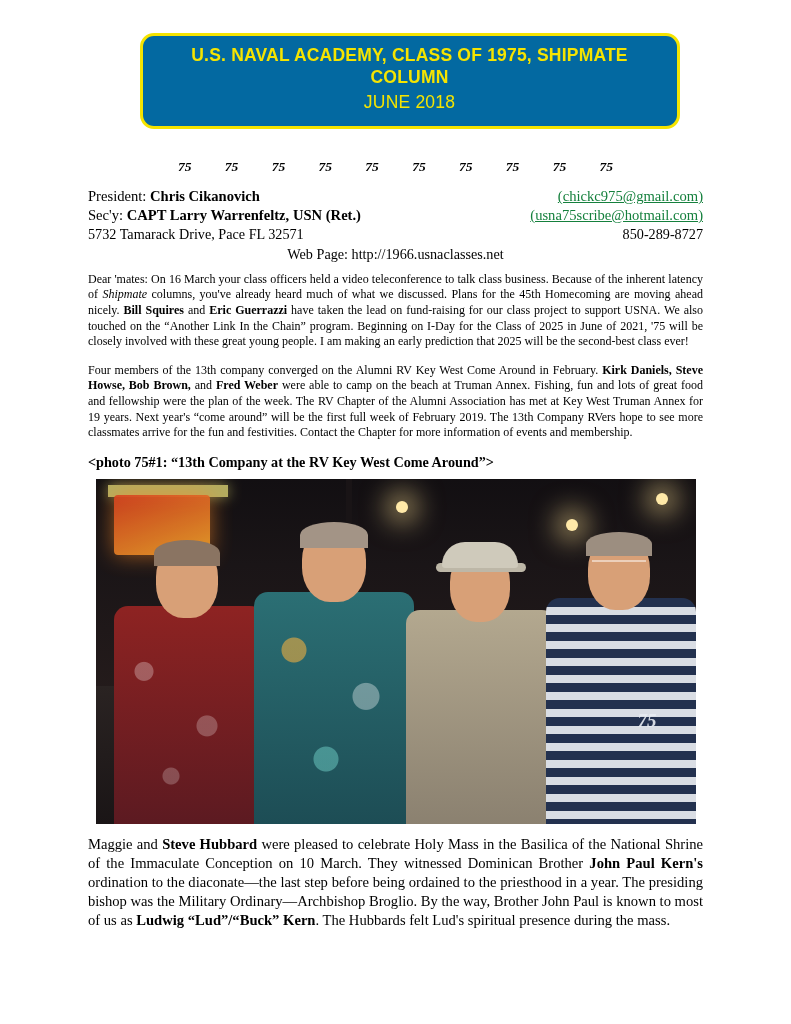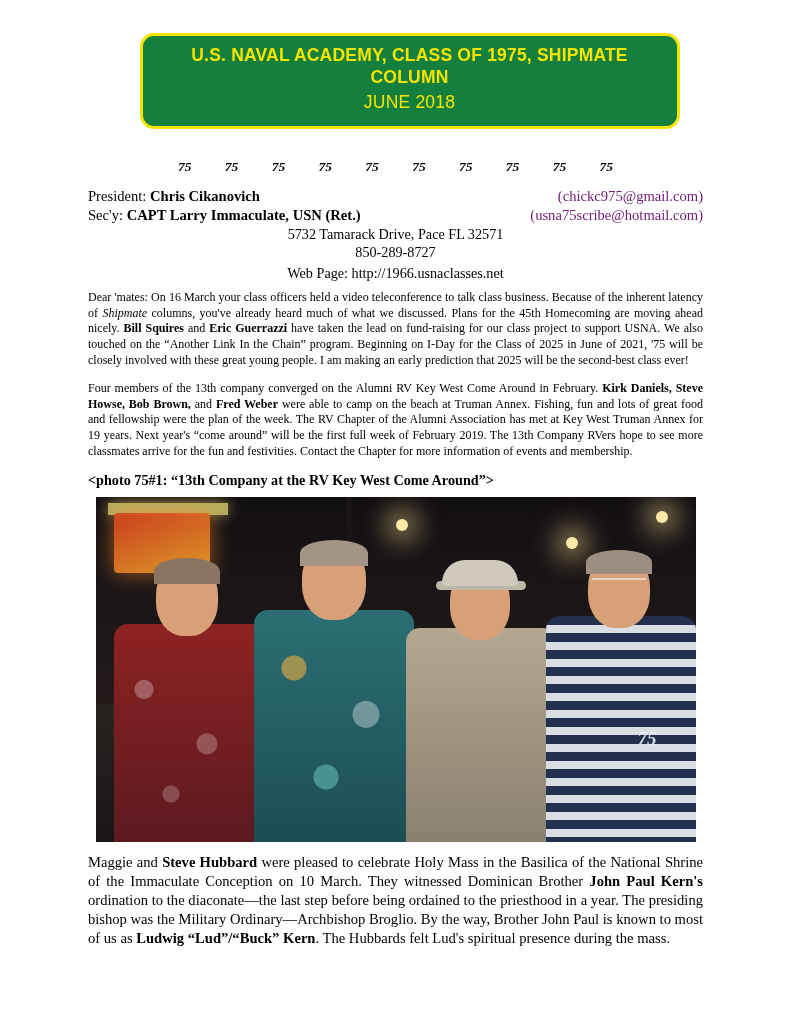--- a/index.html
+++ b/index.html
@@ -24,21 +24,21 @@
   }
 
   
   .banner-wrap {
     margin-top: 33px;
     display: flex;
     justify-content: center;
   }
   .banner {
     width: 540px;
-    background: #15803d;
+    background: #0369a1;
     border: 3px solid #f5e400;
     border-radius: 14px;
     padding: 9px 10px 11px 10px;
     text-align: center;
     box-sizing: border-box;
     margin-left: 28px;
   }
   .banner-line1 {
     color: #f5e400;
     font-family: "Liberation Sans", sans-serif;
@@ -78,26 +78,26 @@
     line-height: 1.30;
   }
   .off-row {
     display: flex;
     justify-content: space-between;
     align-items: center;
   }
   .off-left { white-space: nowrap; }
   .off-left b { font-weight: bold; }
   .off-right {
-    color: #701a75;
+    color: #15803d;
     white-space: nowrap;
+    text-decoration: underline;
   }
   .off-row.addr {
     font-size: 14.2px;
-    flex-direction: column;
   }
   .webpage {
     margin-top: 2px;
     text-align: center;
     font-size: 14.2px;
   }
 
   
   .body-text {
     margin-top: 8px;
@@ -300,21 +300,21 @@
     <div class="off-row">
       <div class="off-left">
         <span>President:</span>
         <b>Chris Cikanovich</b>
       </div>
       <div class="off-right">(chickc975@gmail.com)</div>
     </div>
     <div class="off-row">
       <div class="off-left">
         <span>Sec'y:</span>
-        <b>CAPT Larry Immaculate, USN (Ret.)</b>
+        <b>CAPT Larry Warrenfeltz, USN (Ret.)</b>
       </div>
       <div class="off-right">(usna75scribe@hotmail.com)</div>
     </div>
     <div class="off-row addr">
       <div class="off-left">5732 Tamarack Drive, Pace FL  32571</div>
       <div>850-289-8727</div>
     </div>
     <div class="webpage">Web Page: http://1966.usnaclasses.net</div>
   </div>
 

